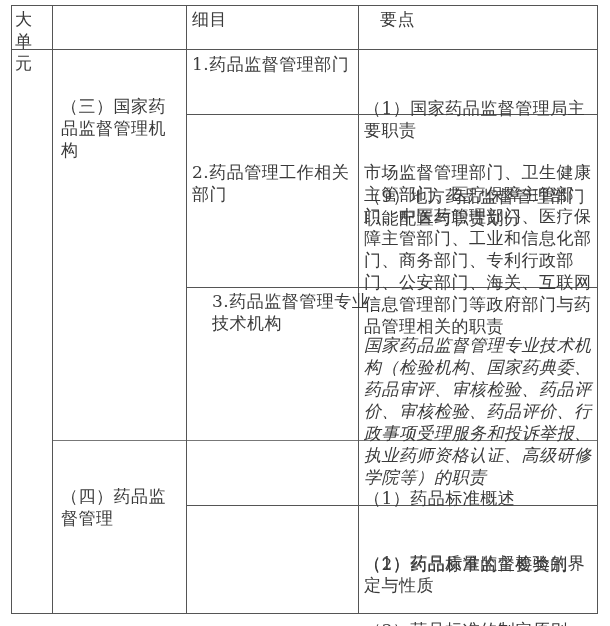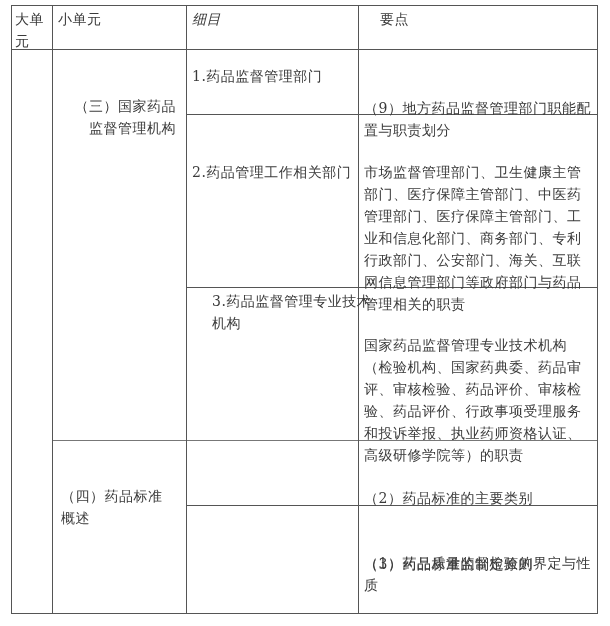--- a/index.html
+++ b/index.html
@@ -2,21 +2,21 @@
 <html><head>
 <meta charset="utf-8">
 <style>
   html, body { margin: 0; padding: 0; background: #ffffff; }
   body { width: 610px; height: 626px; position: relative; overflow: hidden;
          font-family: "DejaVu Serif", "Liberation Serif", serif; color: #3a3a3a; }
   .tbl { position: absolute; left: 11px; top: 5px; width: 586px; height: 608px; }
   .line { position: absolute; background: #555; }
   .h { height: 1px; }
   .v { width: 1px; }
-  .cell { position: absolute; font-size: 14px; line-height: 22px; box-sizing: border-box;
+  .cell { position: absolute; font-size: 17px; line-height: 22px; box-sizing: border-box;
           padding: 2px 5px 0 5px; white-space: pre-wrap; word-break: break-all; letter-spacing: 0.5px; }
   .vert { font-size: 13px; line-height: 22px; padding-left: 7px; width: 1em; white-space: normal; }
 </style>
 </head>
 <body>
 
 <div class="tbl">
 
   <div class="line h" style="left:0;top:0;width:587px;"></div>
   <div class="line h" style="left:0;top:44px;width:587px;"></div>
@@ -26,43 +26,44 @@
   <div class="line h" style="left:175px;top:500px;width:412px;"></div>
   <div class="line h" style="left:0;top:608px;width:587px;"></div>
 
   <div class="line v" style="left:0;top:0;height:609px;"></div>
   <div class="line v" style="left:41px;top:0;height:609px;"></div>
   <div class="line v" style="left:175px;top:0;height:609px;"></div>
   <div class="line v" style="left:347px;top:0;height:609px;"></div>
   <div class="line v" style="left:586px;top:0;height:609px;"></div>
 
   <div class="cell" style="left:1px;top:1px;width:40px;height:43px;padding-left:3px;">大单元</div>
-  <div class="cell" style="left:42px;top:1px;width:133px;height:43px;">小单元</div>
-  <div class="cell" style="left:176px;top:1px;width:171px;height:43px;font-style:italic;">细目</div>
+  <div class="cell" style="left:176px;top:1px;width:171px;height:43px;">细目</div>
   <div class="cell" style="left:348px;top:1px;width:238px;height:43px;margin-left:16px;">要点</div>
 
 
-  <div class="cell" style="left:42px;top:90px;width:133px;padding:0 10px 0 8px;text-align:right;">（三）国家药品监督管理机构</div>
-  <div class="cell" style="left:176px;top:46px;width:171px;margin-top:12px;">1.药品监督管理部门</div>
+  <div class="cell" style="left:42px;top:90px;width:133px;padding:0 10px 0 8px;">（三）国家药品监督管理机构</div>
+  <div class="cell" style="left:176px;top:46px;width:171px;">1.药品监督管理部门</div>
   <div class="cell" style="left:348px;top:46px;width:238px;">
+    <div>（1）国家药品监督管理局主要职责</div>
     <div>（9）地方药品监督管理部门职能配置与职责划分</div>
   </div>
 
   <div class="cell" style="left:176px;top:154px;width:171px;">2.药品管理工作相关部门</div>
   <div class="cell" style="left:348px;top:110px;width:238px;">
     <div>市场监督管理部门、卫生健康主管部门、医疗保障主管部门、中医药管理部门、医疗保障主管部门、工业和信息化部门、商务部门、专利行政部门、公安部门、海关、互联网信息管理部门等政府部门与药品管理相关的职责</div>
   </div>
 
   <div class="cell" style="left:176px;top:283px;width:171px;margin-left:20px;">3.药品监督管理专业技术机构</div>
-  <div class="cell" style="left:348px;top:283px;width:238px;">
+  <div class="cell" style="left:348px;top:283px;width:238px;font-style:italic;">
     <div>国家药品监督管理专业技术机构（检验机构、国家药典委、药品审评、审核检验、药品评价、审核检验、药品评价、行政事项受理服务和投诉举报、执业药师资格认证、高级研修学院等）的职责</div>
   </div>
 
-  <div class="cell" style="left:42px;top:480px;width:133px;padding:0 14px 0 8px;">（四）药品标准概述</div>
+  <div class="cell" style="left:42px;top:480px;width:133px;padding:0 14px 0 8px;">（四）药品监督管理</div>
   <div class="cell" style="left:348px;top:436px;width:238px;">
+    <div>（1）药品标准概述</div>
     <div>（2）药品标准的主要类别</div>
     <div>（3）药品标准的制定原则</div>
   </div>
 
   <div class="cell" style="left:348px;top:501px;width:238px;">
     <div>（1）药品质量监督检验的界定与性质</div>
     <div>（2）药品质量监督检验机构</div>
     
     
   </div>

